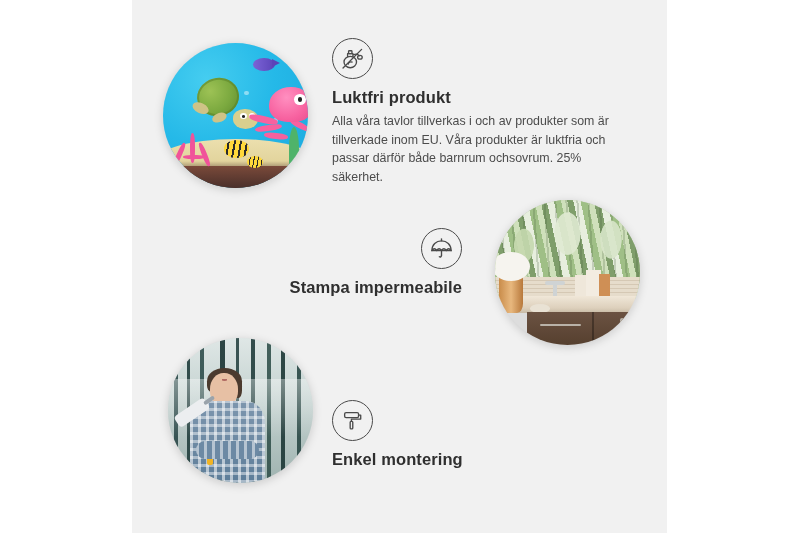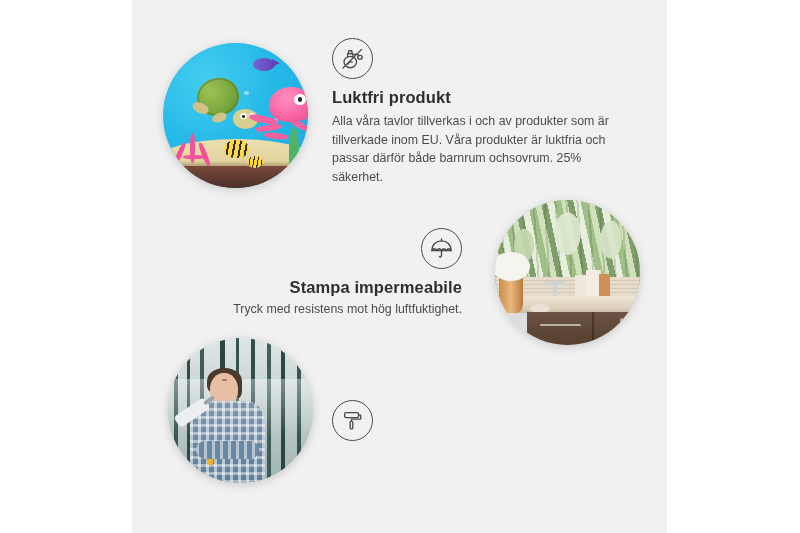--- a/index.html
+++ b/index.html
@@ -308,21 +308,20 @@
       <svg width="25" height="25" viewBox="0 0 28 28" fill="none" stroke="#4a4a4a" stroke-width="1.5" stroke-linecap="round" stroke-linejoin="round">
         <path d="M3.2 16.4 C3.2 9.6 8.1 5.4 14 5.4 C19.9 5.4 24.8 9.6 24.8 16.4 Z"></path>
         <path d="M3.2 16.4 C5 13.6 6.9 13.6 8.6 16.4 C10.4 13.6 12.2 13.6 14 16.4
                  C15.8 13.6 17.6 13.6 19.4 16.4 C21.1 13.6 23 13.6 24.8 16.4"></path>
         <line x1="14" y1="16.4" x2="14" y2="21.6"></line>
         <path d="M14 21.6 C14 23.3 12.6 24 11.6 23.2"></path>
         <line x1="14" y1="5.4" x2="14" y2="3.2"></line>
       </svg>
     </div>
     <div class="f-title">Stampa impermeabile</div>
-    <div class="f-body">Tryck med resistens mot hög luftfuktighet.</div>
   </div>
 
   <div class="photo" id="photo-forest">
     <div class="inner">
       <div class="forest-bg"></div>
       <div class="forest-haze"></div>
       <div class="woman">
         <div class="w-hair"></div>
         <div class="w-head">
           <div class="w-smile"></div>
@@ -336,15 +335,16 @@
   </div>
 
   <div class="feature" id="feature-mount">
     <div class="icon-circle">
       <svg width="25" height="25" viewBox="0 0 28 28" fill="none" stroke="#4a4a4a" stroke-width="1.5" stroke-linecap="round" stroke-linejoin="round">
         <rect x="5.2" y="5.2" width="15.6" height="5.6" rx="1.6"></rect>
         <path d="M20.8 8 L23.2 8 L23.2 12.4 L12.8 12.4 L12.8 15"></path>
         <rect x="11.4" y="15" width="2.9" height="8.4" rx="1"></rect>
       </svg>
     </div>
+    <div class="f-title">Enkel montering</div>
   </div>
 
 </div>
 
 </body></html>

